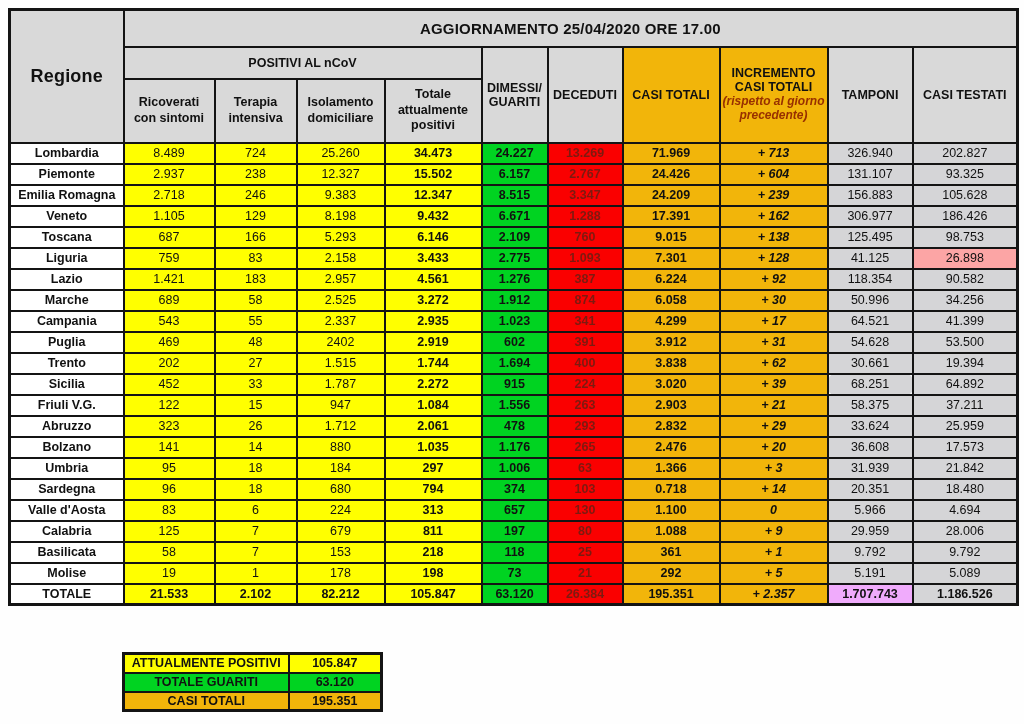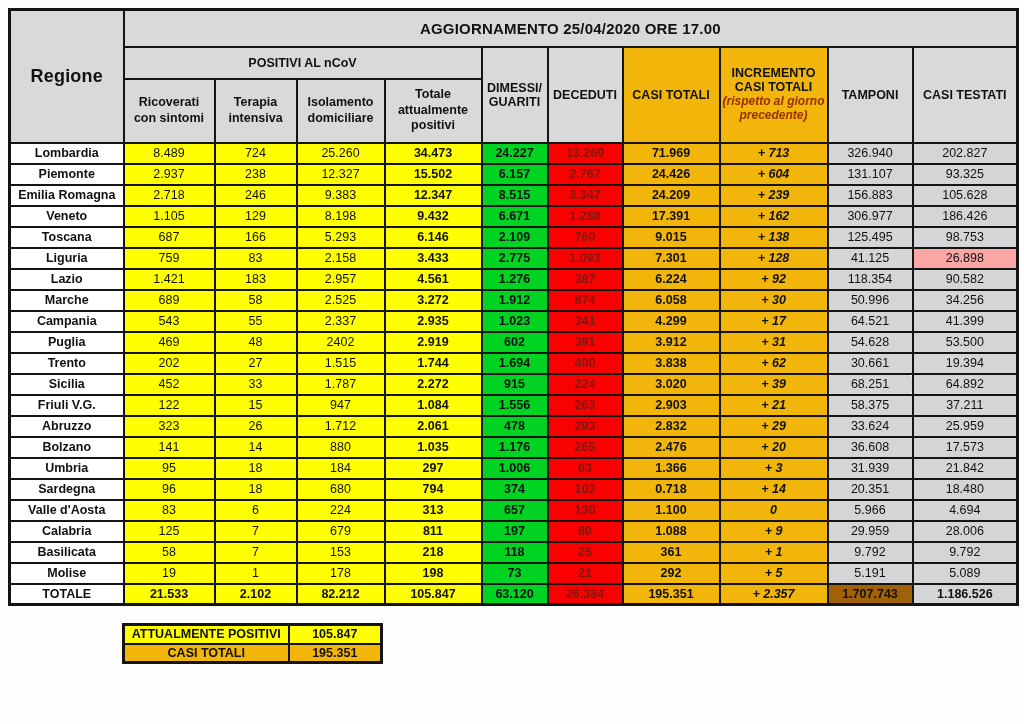--- a/index.html
+++ b/index.html
@@ -30,21 +30,21 @@
   tbody td{height:21px; font-size:12.5px; line-height:1;}
   td.c-region{background:#fff; font-weight:bold;}
   td.c-yellow{background:var(--yellow); font-weight:400;}
   td.c-yellowb{background:var(--yellow); font-weight:bold;}
   td.c-green{background:var(--green); font-weight:bold;}
   td.c-red{background:var(--red); color:var(--dark-red); font-weight:bold;}
   td.c-orange{background:var(--orange); font-weight:bold;}
   td.c-incr{background:var(--orange); font-style:italic; font-weight:600;}
   tr.totale td{font-weight:bold;}
 
-  table.summary{position:absolute; left:122px; top:623px; width:258px; border:3px solid var(--border);padding-left:20px;}
+  table.summary{position:absolute; left:122px; top:652px; width:258px; border:3px solid var(--border);padding-left:20px;}
   table.summary td{border:2px solid var(--border); height:19px; text-align:center;
     font-size:12.5px; font-weight:bold; padding:0 2px;}
   tr.s-yellow td{background:var(--yellow);}
   tr.s-green td{background:var(--green);}
   tr.s-red td{background:var(--red); color:var(--dark-red);}
   tr.s-orange td{background:var(--orange);}
 </style>
 </head>
 <body>
 
@@ -365,36 +365,40 @@
         <tr class="totale">
           <td class="c-region">TOTALE</td>
           <td class="c-yellow">21.533</td>
           <td class="c-yellow">2.102</td>
           <td class="c-yellow">82.212</td>
           <td class="c-yellowb">105.847</td>
           <td class="c-green">63.120</td>
           <td class="c-red">26.384</td>
           <td class="c-orange">195.351</td>
           <td class="c-incr">+ 2.357</td>
-          <td class="c-gray" style="background: #a16207;">1.707.743</td>
+          <td class="c-gray" style="background: #f0abfc;">1.707.743</td>
           <td class="c-gray" style="background: rgb(213, 213, 215);">1.186.526</td>
         </tr>
       </tbody>
   </table>
 
   <table class="summary">
     <colgroup>
         <col style="width:165px">
         <col style="width:93px">
       </colgroup>
     <tbody>
         <tr class="s-yellow">
           <td>ATTUALMENTE POSITIVI</td>
           <td>105.847</td>
         </tr>
+        <tr class="s-green">
+          <td>TOTALE GUARITI</td>
+          <td>63.120</td>
+        </tr>
         <tr class="s-orange">
           <td>CASI TOTALI</td>
           <td>195.351</td>
         </tr>
       </tbody>
   </table>
 
 </div>
 
 </body></html>

